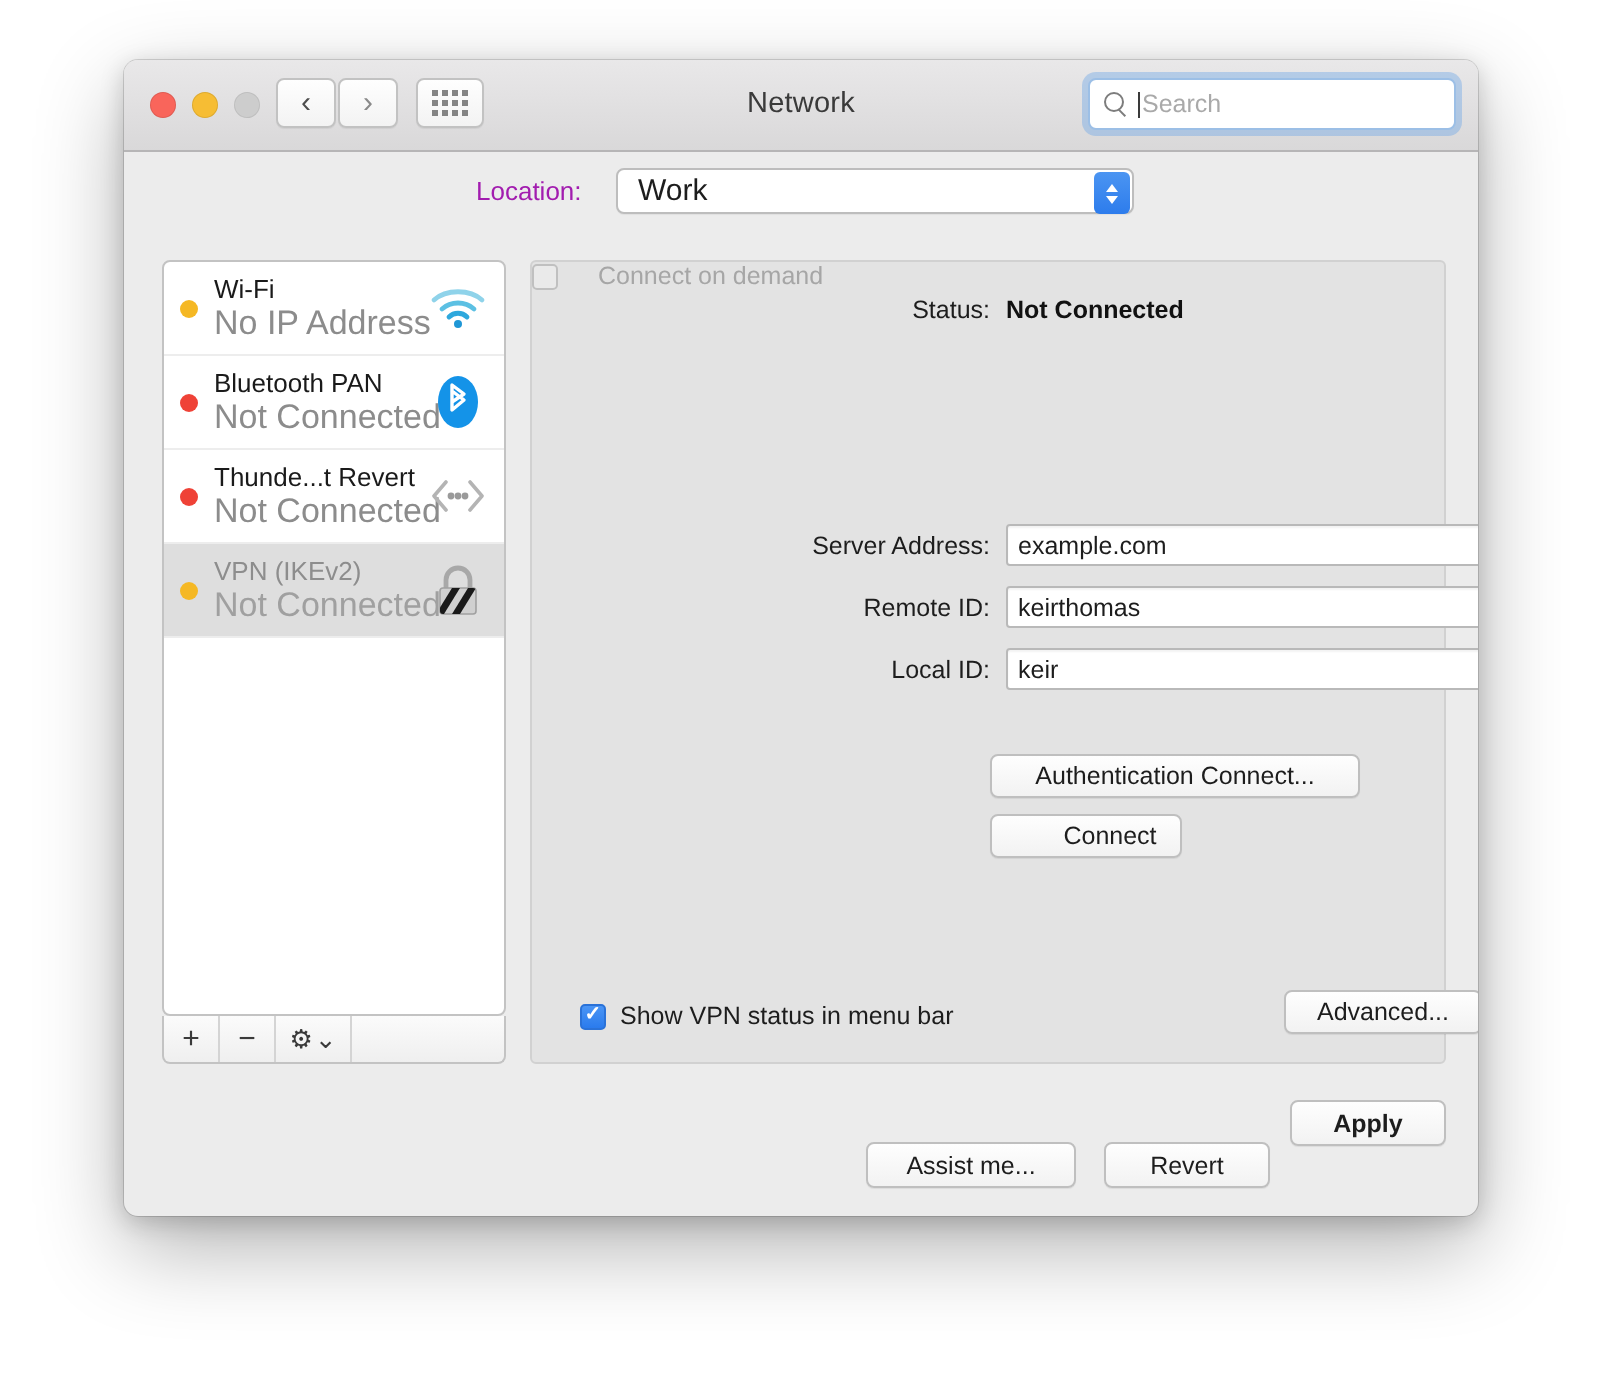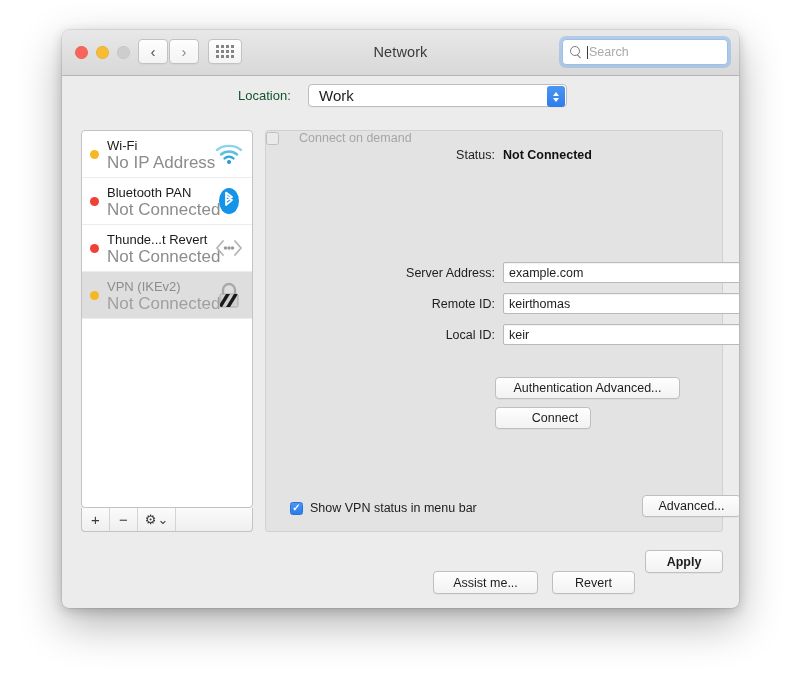--- a/index.html
+++ b/index.html
@@ -63,21 +63,21 @@
   .dotgrid i { width:3px; height:3px; background:#848484; display:block; }
 
   #win-title {
     position:absolute; left:0; right:0; top:14px;
     text-align:center; font-size:14.5px; color:#3a3a3a;
     letter-spacing: 0.1px;
   }
 
   #search-wrap {
     position: absolute; right: 11px; top: 9px;
-    width: 166px; height: 26px;
+    width: 184px; height: 26px;
   }
   #search-field {
     width:100%; height:100%;
     background:#fff;
     border:1px solid #9cbfe6;
     border-radius:4px;
     box-shadow: 0 0 0 3px rgba(110,168,230,0.42);
     display:flex; align-items:center; padding-left:7px;
   }
   #search-icon { width:12px; height:12px; position:relative; flex:0 0 auto; margin-right:5px; }
@@ -93,21 +93,21 @@
   #search-caret { width:1px; height:13px; background:#3a3a3a; margin-right:1px; }
   #search-placeholder { font-size:12.5px; color:#a9a9a9; }
 
   
   #location-row {
     position:absolute; left:0; right:0; top:46px; height:40px;
     display:flex; align-items:center;
   }
   #location-label {
     position:absolute; left:176px; top:12px;
-    font-size:13px; color:#14532d;
+    font-size:13px; color:#a21caf;
   }
   #location-select {
     position:absolute; left:246px; top:8px;
     width:259px; height:23px;
     background:#fff;
     border:1px solid #bdbdbd;
     border-radius:4px;
     display:flex; align-items:center;
     box-shadow: 0 0.5px 0.5px rgba(0,0,0,0.05);
   }
@@ -389,21 +389,21 @@
       <div class="field-row ff" id="row-local">
         <span class="field-label">Local ID:</span>
         <span class="field-input">keir</span>
       </div>
 
       <div id="cod-row">
         <span class="cbox"></span>
         <span id="cod-label">Connect on demand</span>
       </div>
 
-      <div class="pushbtn" id="btn-auth">Authentication Advanced...</div>
+      <div class="pushbtn" id="btn-auth">Authentication Connect...</div>
       <div class="pushbtn" id="btn-connect">Connect</div>
 
       <div id="bottom-row">
         <span class="cbox checked" id="show-vpn-cb"></span>
         <span id="show-vpn-label">Show VPN status in menu bar</span>
       </div>
 
       <div class="pushbtn" id="btn-advanced">Advanced...</div>
 
     </div>

